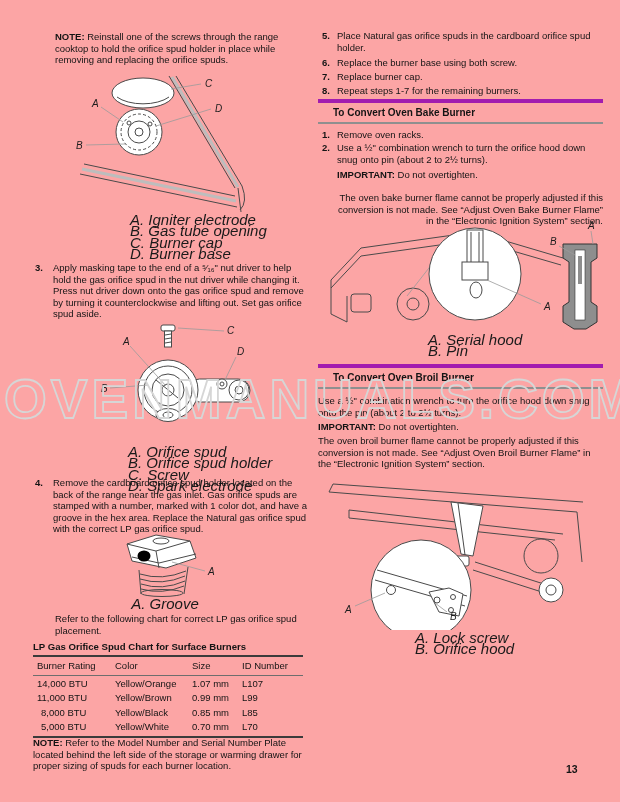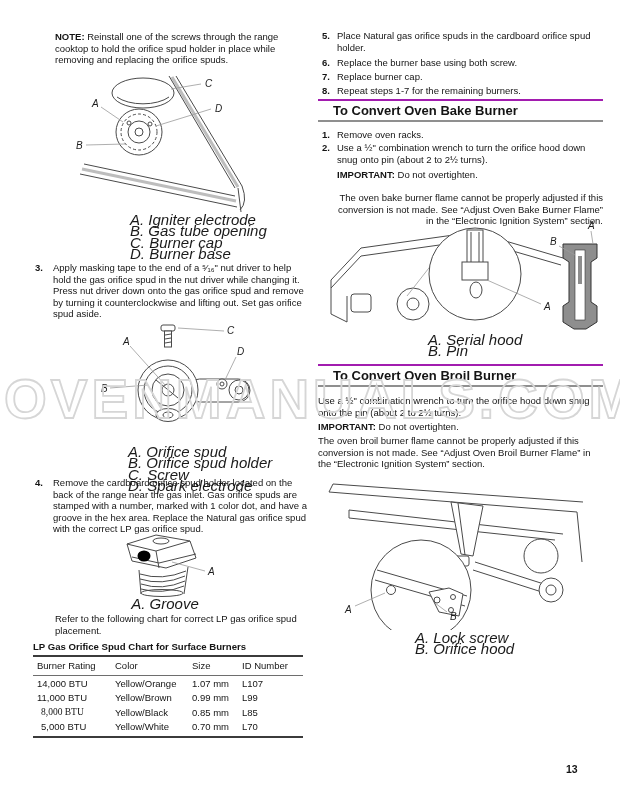--- a/index.html
+++ b/index.html
@@ -1,31 +1,31 @@
 <!DOCTYPE html>
 <html><head>
 <meta charset="utf-8">
 <style>
   html,body{margin:0;padding:0;background:#e9e9e9;}
   .page{
-    position:relative;width:620px;height:802px;background:#ffffff;margin:0 auto;
+    position:relative;width:620px;height:802px;background:#fca5a5;margin:0 auto;
     font-family:"Liberation Sans","DejaVu Sans",sans-serif;
     font-size:9.5px;line-height:11.6px;color:#141414;overflow:hidden;
   }
   .abs{position:absolute;}
   b,.bold{font-weight:bold;}
   .step{position:absolute;}
   .step .num{position:absolute;left:0;top:0;font-weight:bold;}
   .step .txt{display:block;}
   .lcol .txt{margin-left:18px;}
   .rcol .txt{margin-left:15px;}
   .cap{font-style:italic;font-size:15px;line-height:11.4px;color:#1a1a1a;}
   .sechead{
-    position:absolute;border-top:2px solid #a21caf;border-bottom:2px solid #8f8f8f;
-    font-weight:bold;font-size:13px;line-height:12px;padding:3.5px 0 3.5px 15px;box-sizing:border-box;
+    position:absolute;border-top:4px solid #a21caf;border-bottom:2px solid #8f8f8f;
+    font-weight:bold;font-size:10px;line-height:12px;padding:3.5px 0 3.5px 15px;box-sizing:border-box;
   }
   .tbl{position:absolute;width:270px;}
   .tbl-title{font-weight:bold;font-size:9.6px;margin:0 0 2px 0;}
   .thead,.trow{display:grid;grid-template-columns:78px 77px 50px 65px;}
   .thead{font-weight:normal;border-top:2px solid #3b3b3b;border-bottom:1px solid #6e6e6e;padding:3px 0 3.5px 0;}
   .tbody{border-bottom:2px solid #3b3b3b;padding:1px 0 3px 0;}
   .trow{padding:1.5px 0 1.1px 0;}
   .tc{padding-left:4px;}
   .watermark{
     position:absolute;left:4px;top:372px;width:620px;white-space:nowrap;
@@ -169,34 +169,37 @@
         <div class="tc">1.07 mm</div>
         <div class="tc">L107</div>
       </div>
       <div class="trow">
         <div class="tc">11,000 BTU</div>
         <div class="tc">Yellow/Brown</div>
         <div class="tc">0.99 mm</div>
         <div class="tc">L99</div>
       </div>
       <div class="trow">
-        <div class="tc" style="padding-left:8px;font-family:Liberation Serif, serif;">8,000 BTU</div>
+        <div class="tc" style="padding-left:8px;">8,000 BTU</div>
         <div class="tc">Yellow/Black</div>
         <div class="tc">0.85 mm</div>
         <div class="tc">L85</div>
       </div>
       <div class="trow">
         <div class="tc" style="padding-left:8px;">5,000 BTU</div>
         <div class="tc">Yellow/White</div>
         <div class="tc">0.70 mm</div>
         <div class="tc">L70</div>
       </div>
     </div>
   </div>
 
+  <div class="abs" style="left:33px;top:737px;width:274px;">
+    <b>NOTE:</b><span> Refer to the Model Number and Serial Number Plate located behind the left side of the storage or warming drawer for proper sizing of spuds for each burner location.</span>
+  </div>
 
   <div class="step rcol" style="left:322px;top:30px;width:281px;">
     <span class="num">5.</span>
     <span class="txt">Place Natural gas orifice spuds in the cardboard orifice spud holder.</span>
   </div>
   <div class="step rcol" style="left:322px;top:57px;width:281px;">
     <span class="num">6.</span>
     <span class="txt">Replace the burner base using both screw.</span>
   </div>
   <div class="step rcol" style="left:322px;top:71px;width:281px;">

